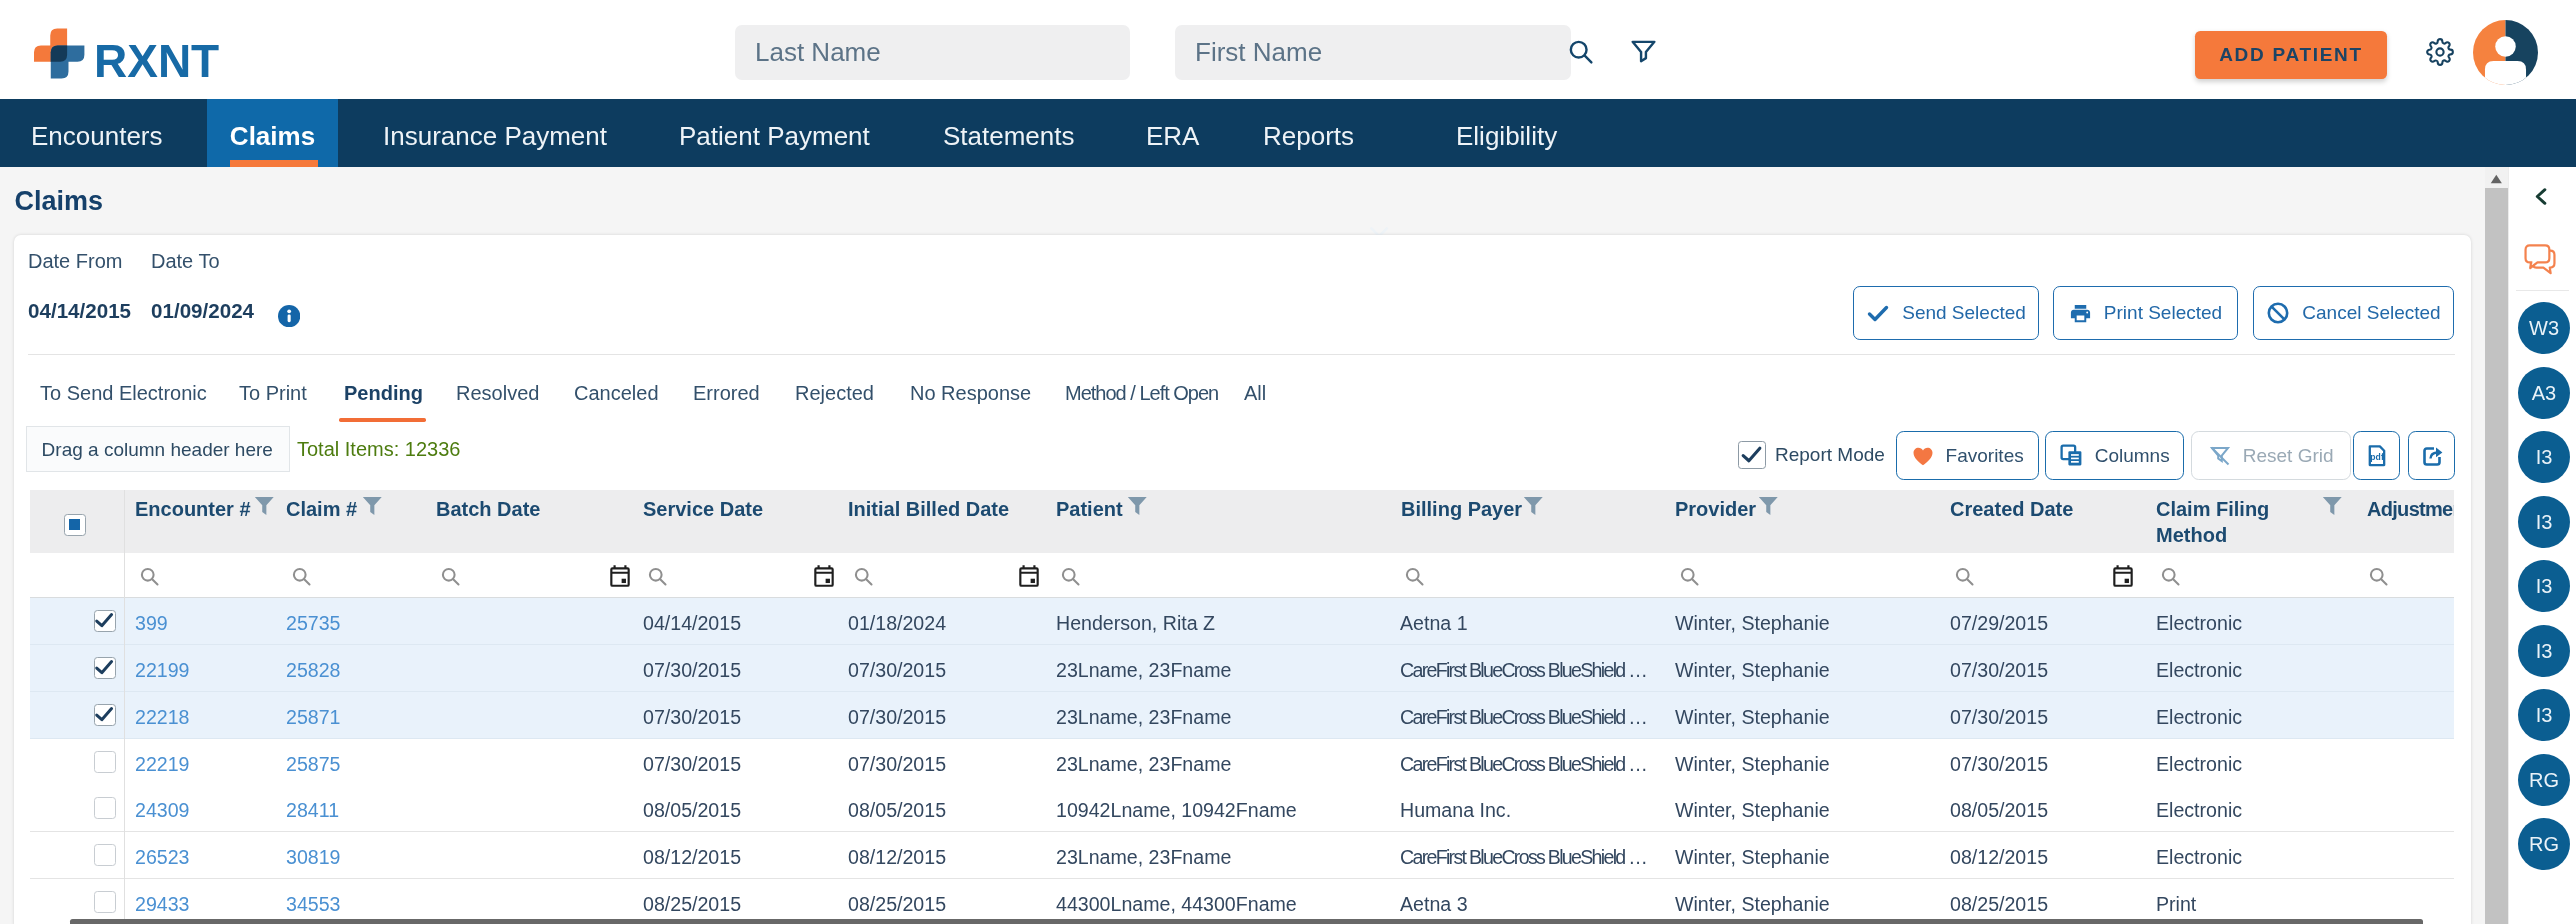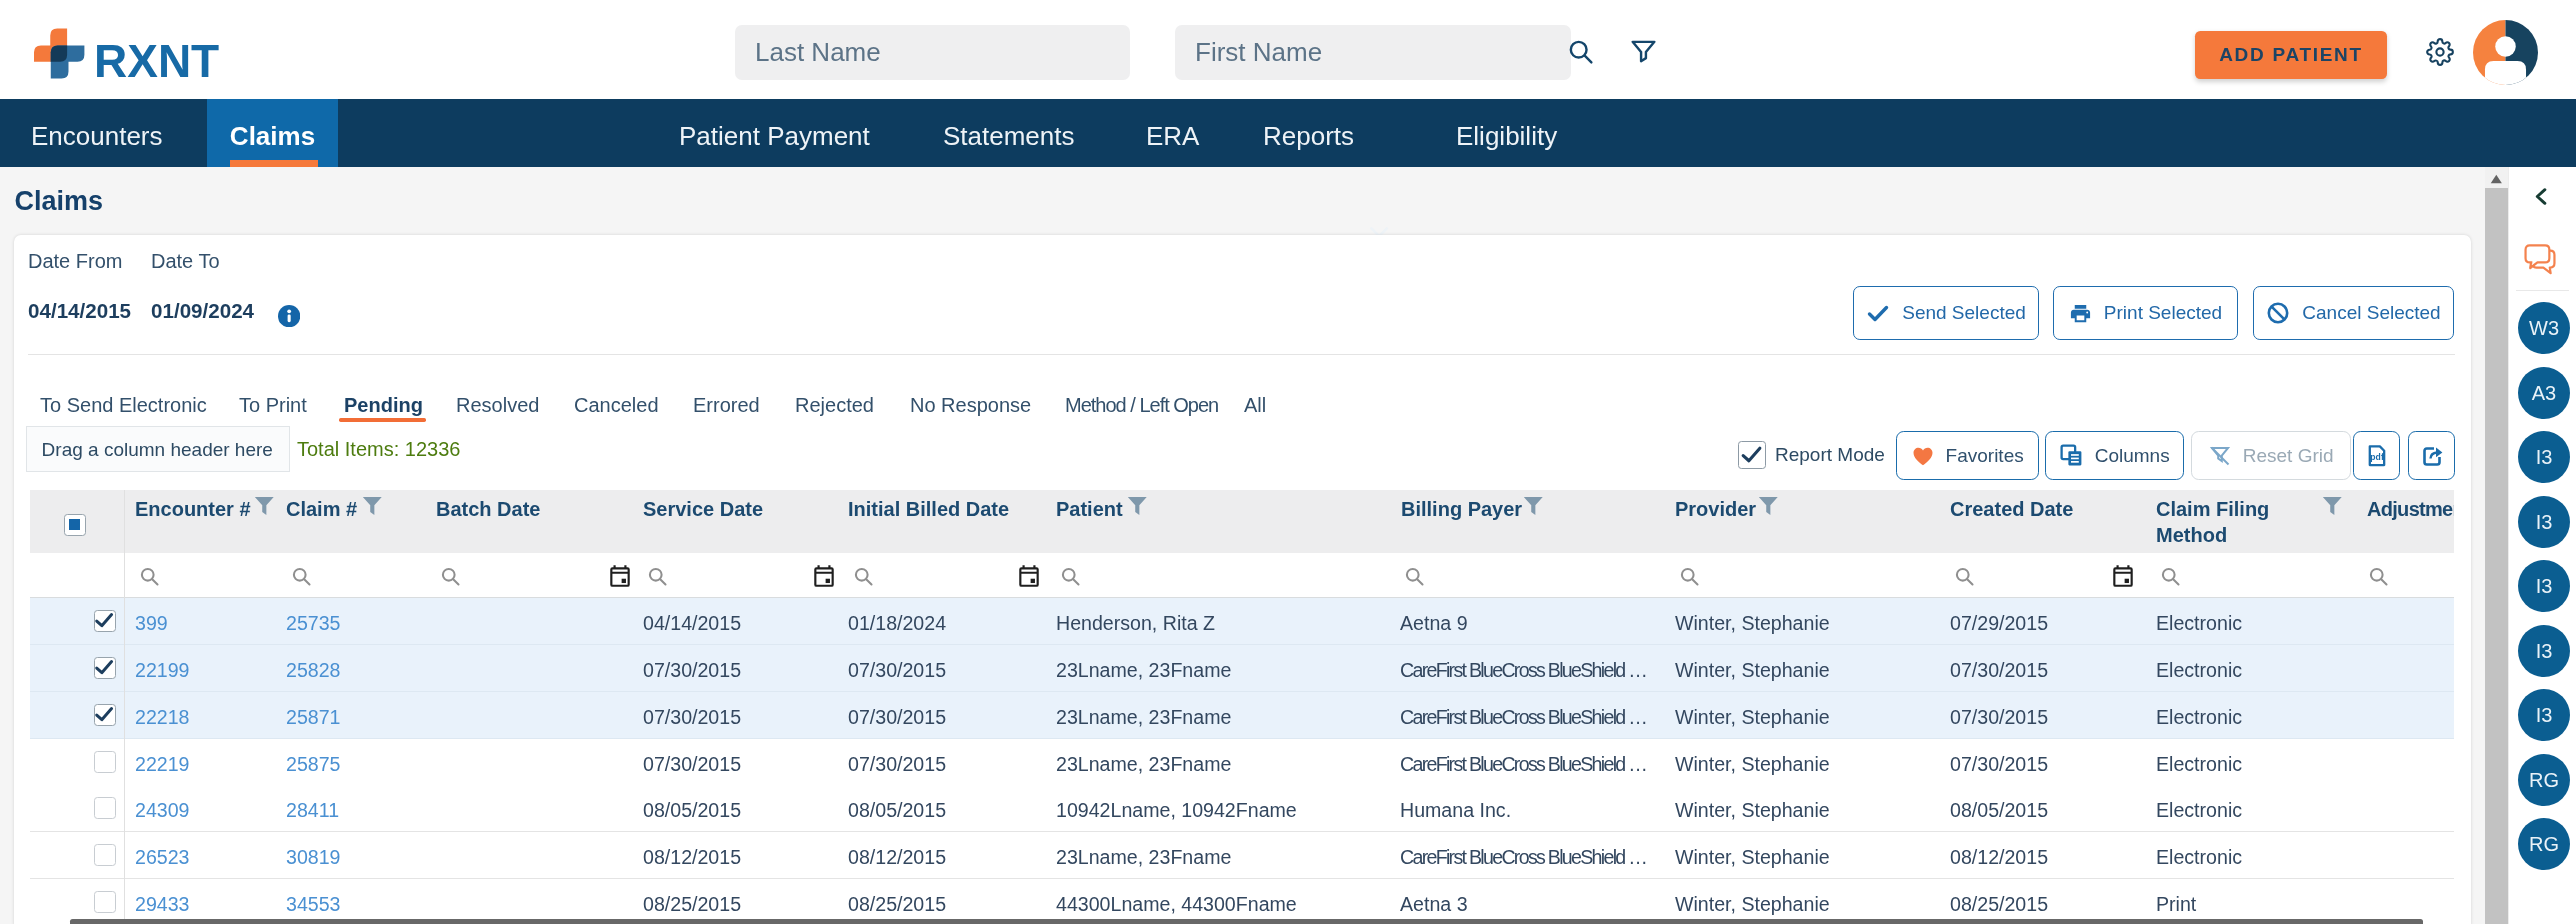--- a/index.html
+++ b/index.html
@@ -19,21 +19,21 @@
 #navactive { position:absolute; left:207px; top:0; width:131px; height:68px; background:#0f69a9; }
 #navactive .t { position:absolute; top:2.6px; width:100%; text-align:center; line-height:68px; color:#ffffff; font-size:26px; font-weight:bold; }
 #navactive .u { position:absolute; left:23px; bottom:0; width:88px; height:6.9px; background:#f5793b; }
 
 #h1 { position:absolute; left:14.6px; top:186px; font-size:27px; font-weight:bold; color:#16416b; }
 #panel { position:absolute; left:13.7px; top:235px; width:2457px; height:690px; background:#ffffff; border-radius:6.9px 6.9px 0 0; box-shadow:0 0.9px 3.4px rgba(0,0,0,0.14); }
 .lbl { position:absolute; top:250px; font-size:20px; color:#33506b; }
 .dateval { position:absolute; top:299px; font-size:20.6px; font-weight:bold; color:#1d3e5e; }
 .bigbtn { position:absolute; top:286px; height:54px; border:1.7px solid #1e6cae; border-radius:6.9px; background:#fff; color:#2268a8; font-size:19px; display:flex; align-items:center; justify-content:center; gap:12px; }
 #hr1 { position:absolute; left:28px; top:354px; width:2427px; height:0.9px; background:#e4e4e4; }
-.tab { position:absolute; top:382px; font-size:20px; color:#33506b;margin-top:12px; }
+.tab { position:absolute; top:382px; font-size:20px; color:#33506b; }
 #tabpend { font-weight:bold; color:#1c4266; }
 #pendu { position:absolute; left:339px; top:418px; width:87px; height:4.3px; background:#f26d36; border-radius:1.7px; }
 #dragbox { position:absolute; left:26px; top:426px; width:264px; height:46px; background:#fafbfc; border:0.9px solid #e1e5e8; font-size:19px; color:#2d4a63; line-height:45px; padding-left:14.6px; }
 #totitems { position:absolute; left:297px; top:426px; height:46px; line-height:46px; font-size:20px; color:#4d7c0f; }
 #rmcheck { position:absolute; left:1738px; top:441px; width:28px; height:28px; border:1.7px solid #8d9aa5; border-radius:3.4px; background:#fff; }
 #rmlabel { position:absolute; left:1775px; top:441px; height:28px; line-height:28px; font-size:19px; color:#2d4a63; }
 .ctlbtn { position:absolute; top:431px; height:49px; border:1.7px solid #1a6cab; border-radius:7.7px; background:#fff; display:flex; align-items:center; justify-content:center; gap:10.3px; font-size:19px; color:#30506d; }
 #resetbtn { border-color:#d4dade; color:#9aa9b5; }
 
 #ghead { position:absolute; left:30px; top:490px; width:2424px; height:64px; background:#ededee; }
@@ -94,20 +94,21 @@
     </g>
   </svg>
 </div>
 
 <div id="nav">
   <div class="navitem" style="left:31px">Encounters</div>
   <div id="navactive">
       <div class="t">Claims</div>
       <div class="u"></div>
     </div>
+  <div class="navitem" style="left:383px">Insurance Payment</div>
   <div class="navitem" style="left:679px">Patient Payment</div>
   <div class="navitem" style="left:943px">Statements</div>
   <div class="navitem" style="left:1146px">ERA</div>
   <div class="navitem" style="left:1263px">Reports</div>
   <svg class="abs" style="left:1368px;top:126px" width="22.3" height="15.5" viewBox="0 0 26 18" fill="none" stroke="#eef3f7" stroke-width="3" stroke-linecap="round">
       <polyline points="4,4 13,13 22,4"></polyline>
     </svg>
   <div class="navitem" style="left:1456px">Eligibility</div>
 </div>
 
@@ -207,21 +208,21 @@
 <div id="rows">
     <div class="row rsel" style="top:598px">
       <div class="cb on" style="top:12px"><svg width="22.3" height="22.3" viewBox="0 0 24 24" fill="none" stroke="#1d3e5e" stroke-width="3.2" stroke-linecap="round" stroke-linejoin="round" style="margin:-1.7px 0 0 -1.7px">
           <polyline points="4,13 9.5,18 20,6"></polyline>
         </svg></div>
       <div class="cell link" style="left:105px">399</div>
       <div class="cell link" style="left:256px">25735</div>
       <div class="cell" style="left:613px">04/14/2015</div>
       <div class="cell" style="left:818px">01/18/2024</div>
       <div class="cell" style="left:1026px">Henderson, Rita Z</div>
-      <div class="cell" style="left:1370px">Aetna 9</div>
+      <div class="cell" style="left:1370px">Aetna 1</div>
       <div class="cell" style="left:1645px">Winter, Stephanie</div>
       <div class="cell" style="left:1920px">07/29/2015</div>
       <div class="cell" style="left:2126px">Electronic</div>
     </div>
     <div class="row rsel" style="top:645px">
       <div class="cb on" style="top:12px"><svg width="22.3" height="22.3" viewBox="0 0 24 24" fill="none" stroke="#1d3e5e" stroke-width="3.2" stroke-linecap="round" stroke-linejoin="round" style="margin:-1.7px 0 0 -1.7px">
           <polyline points="4,13 9.5,18 20,6"></polyline>
         </svg></div>
       <div class="cell link" style="left:105px">22199</div>
       <div class="cell link" style="left:256px">25828</div>

